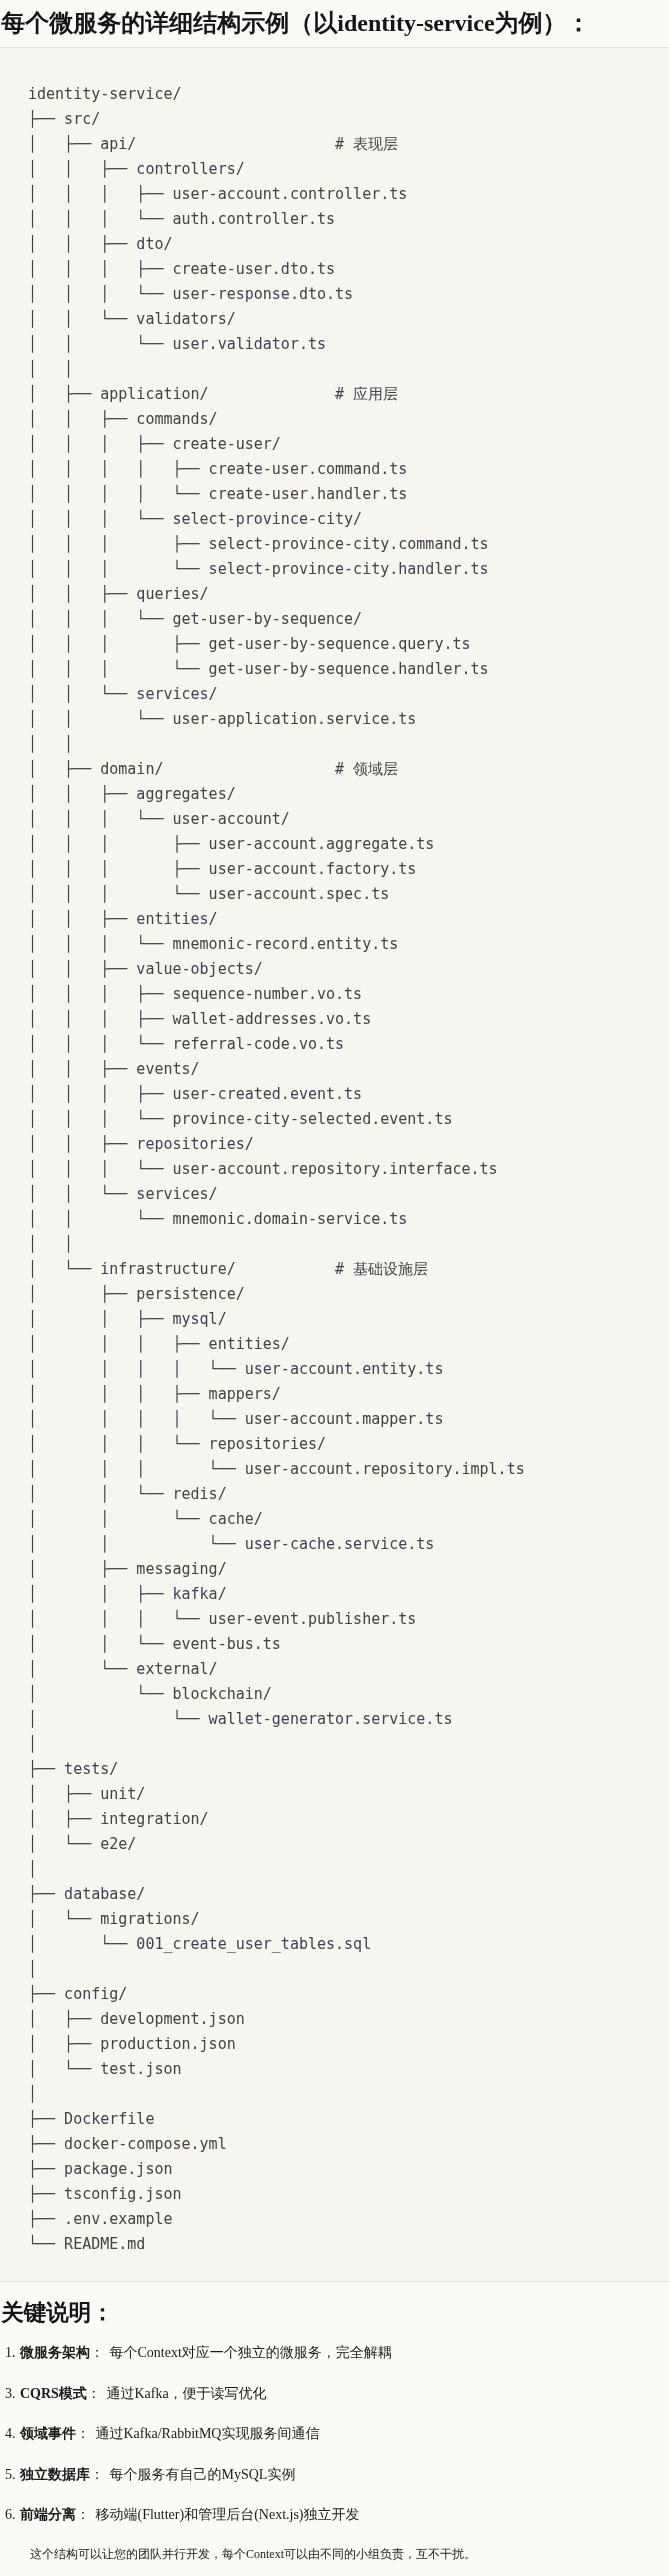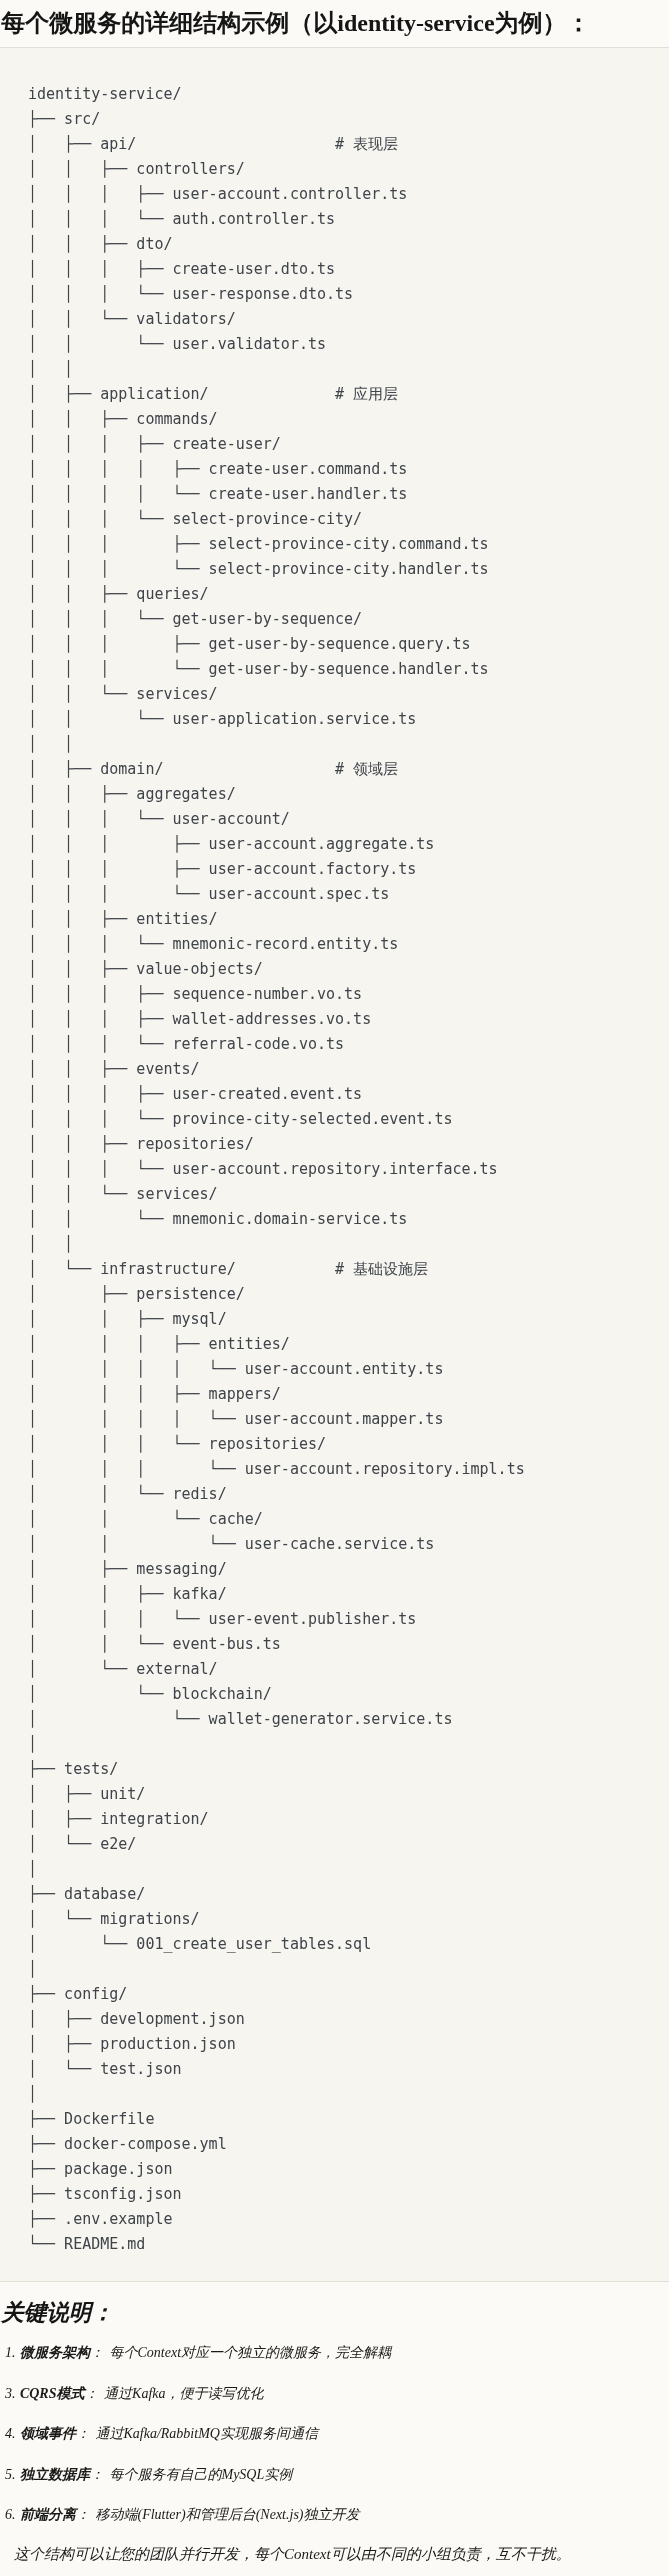--- a/index.html
+++ b/index.html
@@ -43,21 +43,21 @@
   pre.tree {
     margin: 18px;
     font-family: "DejaVu Sans Mono", "Liberation Mono", monospace;
     font-size: 15px;
     line-height: 25px;
     color: var(--code-text);
     white-space: pre;
   }
 
   
-  section.notes { padding: 0; font-style: italic; }
+  section.notes { padding: 0; }
   h2.notes-heading {
     margin: 16.3px 0 0 0;
     padding: 0 1.3px;
     font-size: 22.5px;
     line-height: 29px;
     font-weight: bold;
     color: var(--heading);
   }
   ol.notes-list {
     list-style: none;
@@ -68,23 +68,23 @@
     font-size: 14px;
     line-height: 22.5px;
     margin-bottom: 18px;
     color: var(--text);
   }
   ol.notes-list li:last-child { margin-bottom: 16px; }
   .note-num { margin-right: 4.4px; }
   .note-label { font-weight: bold; }
   .note-sep { margin-right: 5.6px; }
   p.closing {
-    margin: 10px 0 0 0;
+    margin: 10px 0 0 16px;
     padding: 0 14px;
-    font-size: 15px;
+    font-size: 12px;
     line-height: 22.5px;
     color: var(--text);
   }
 </style>
 </head>
 <body>
 
 <main>
 
   <h1 class="page-title">每个微服务的详细结构示例（以identity-service为例）：</h1>

